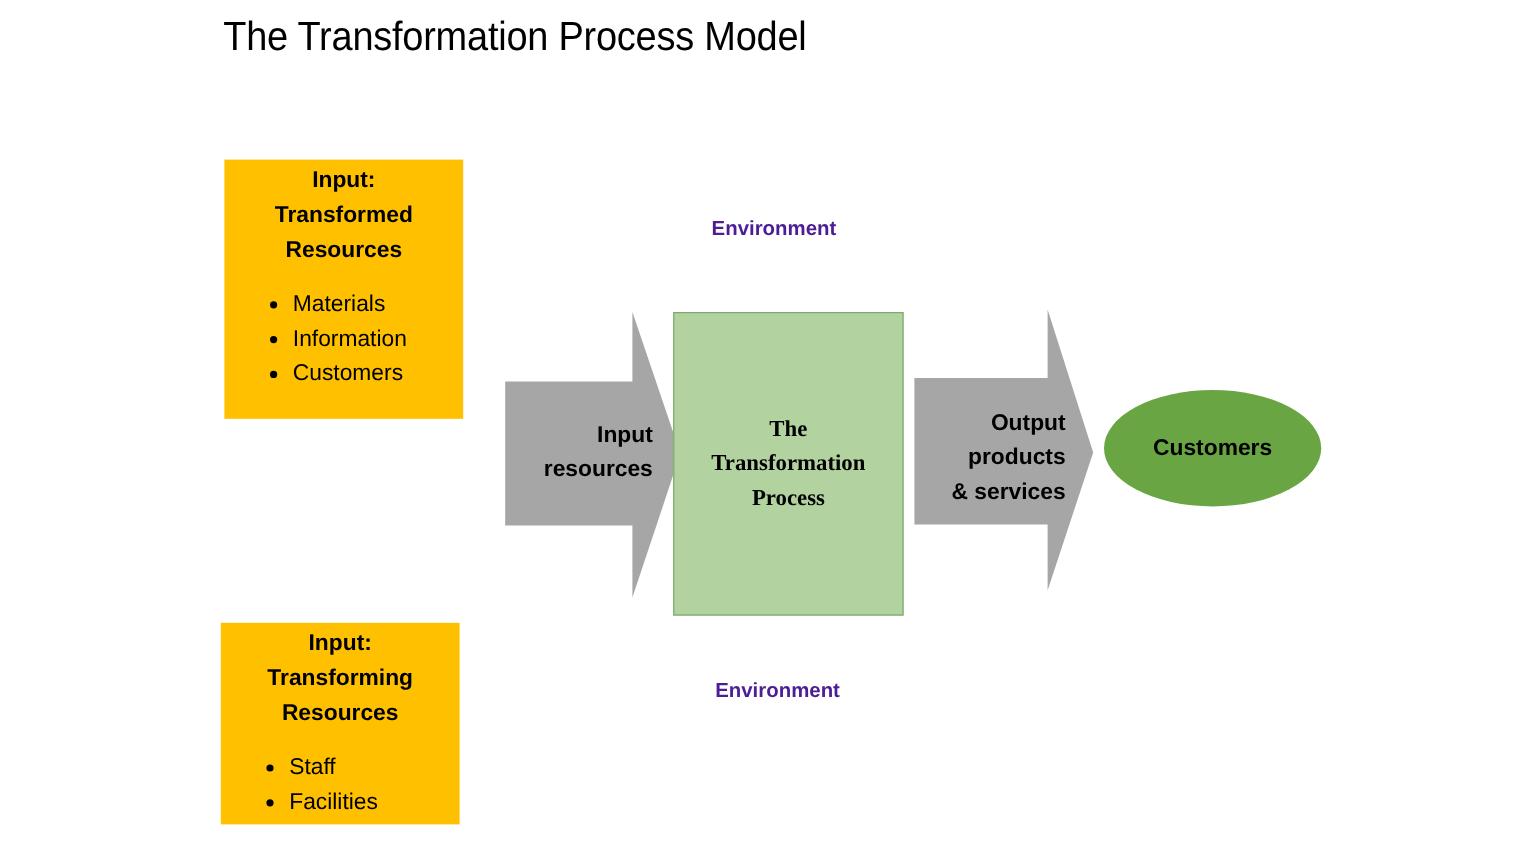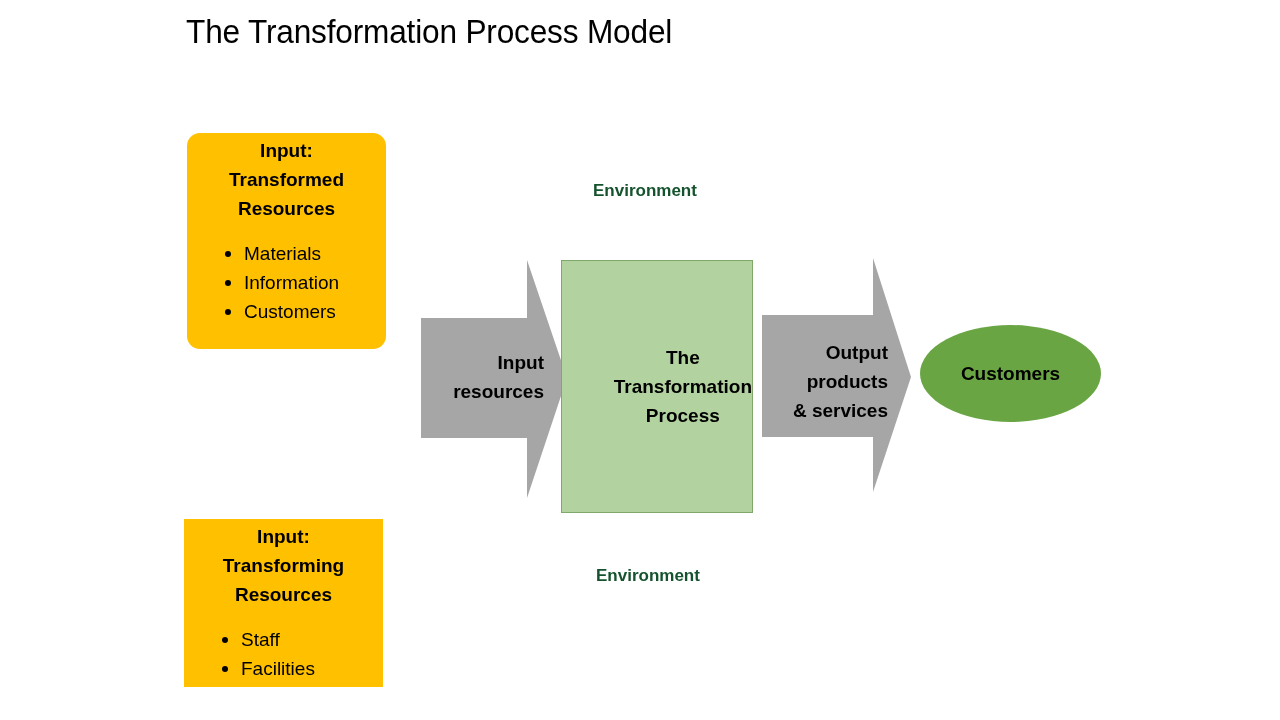--- a/index.html
+++ b/index.html
@@ -30,21 +30,21 @@
     white-space: nowrap;
     color: #000000;
   }
 
   
   .input-box {
     position: absolute;
     background: #ffc000;
     box-sizing: border-box;
   }
-  #input-box-transformed { left: 187px; top: 133px; width: 199px; height: 216px; border-radius: 13px; }
+  #input-box-transformed { left: 187px; top: 133px; width: 199px; height: 216px; }
   #input-box-transforming { left: 184px; top: 519px; width: 199px; height: 168px; }
 
   .input-box-heading {
     text-align: center;
     font-weight: bold;
     font-size: 19px;
     line-height: 29px;
     padding: 3px 18px 0 18px;
     color: #000000;
   }
@@ -71,21 +71,21 @@
     background: #000000;
   }
 
   
   .environment-label {
     position: absolute;
     font-size: 17px;
     font-weight: bold;
     line-height: 22px;
     white-space: nowrap;
-    color: #14532d;
+    color: #4c1d95;
   }
   #environment-top { left: 593px; top: 180px; }
   #environment-bottom { left: 596px; top: 565px; }
 
   
   .arrow-shape {
     position: absolute;
   }
   .arrow-shape svg { display: block; }
   .arrow-label {
@@ -106,21 +106,22 @@
     position: absolute;
     left: 561px;
     top: 260px;
     width: 192px;
     height: 253px;
     background: #b2d3a0;
     border: 1px solid #7ea96a;
     box-sizing: border-box;
     display: flex;
     align-items: center;
-    justify-content: flex-end;
+    justify-content: center;
+    font-family: Liberation Serif, serif;
   }
   #transformation-box-label {
     font-size: 19px;
     font-weight: bold;
     line-height: 29px;
     text-align: center;
     color: #000000;
     white-space: pre-line;
   }
 

